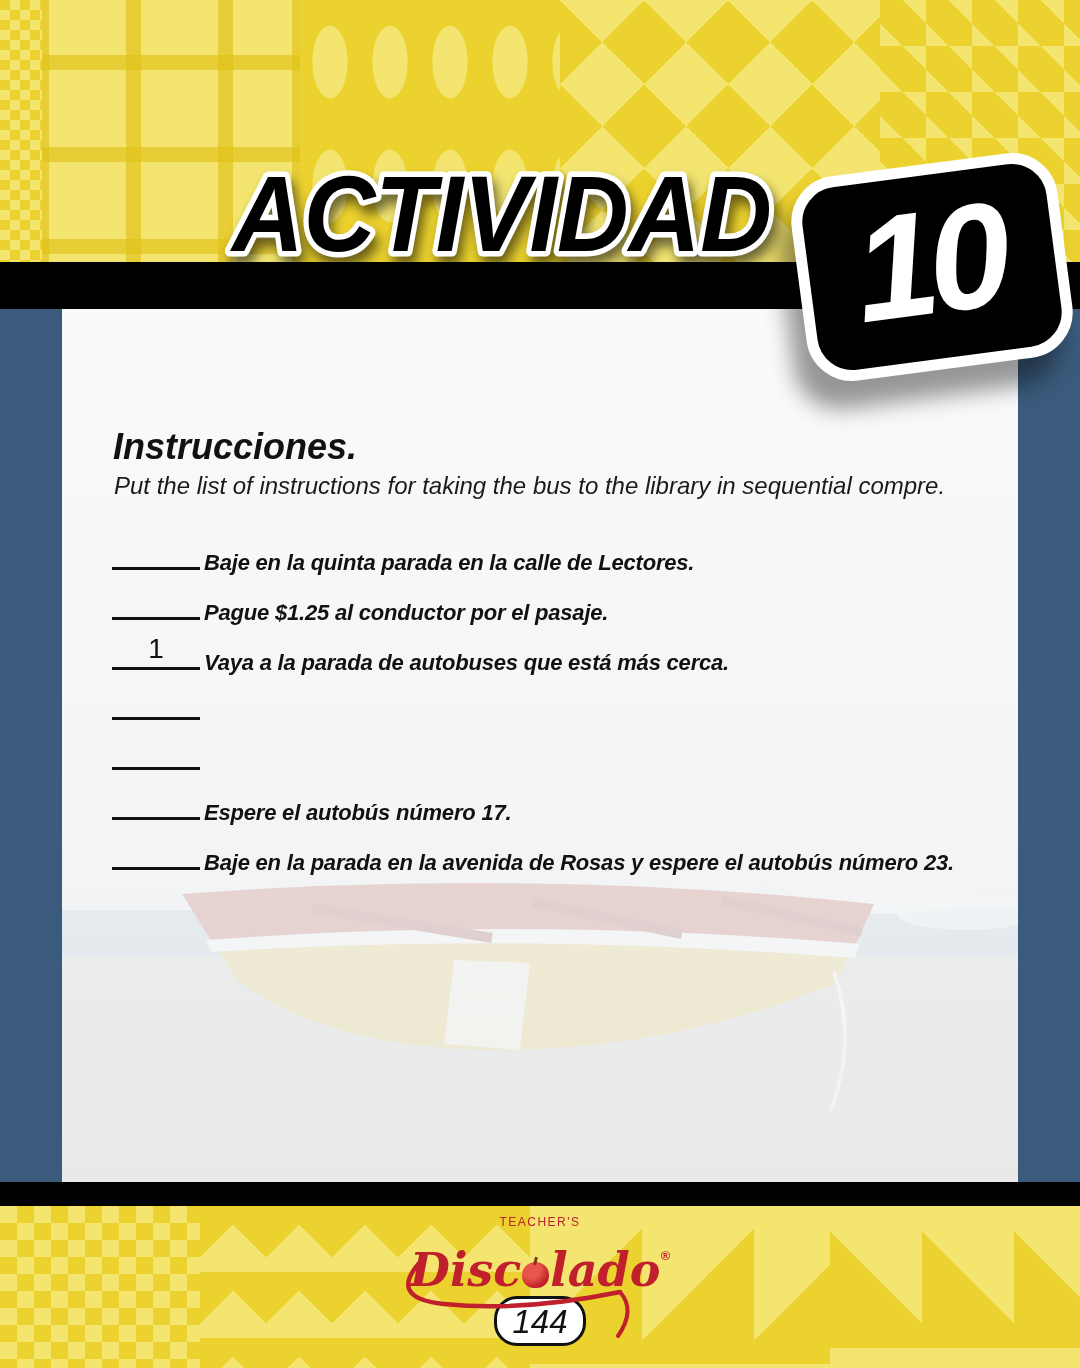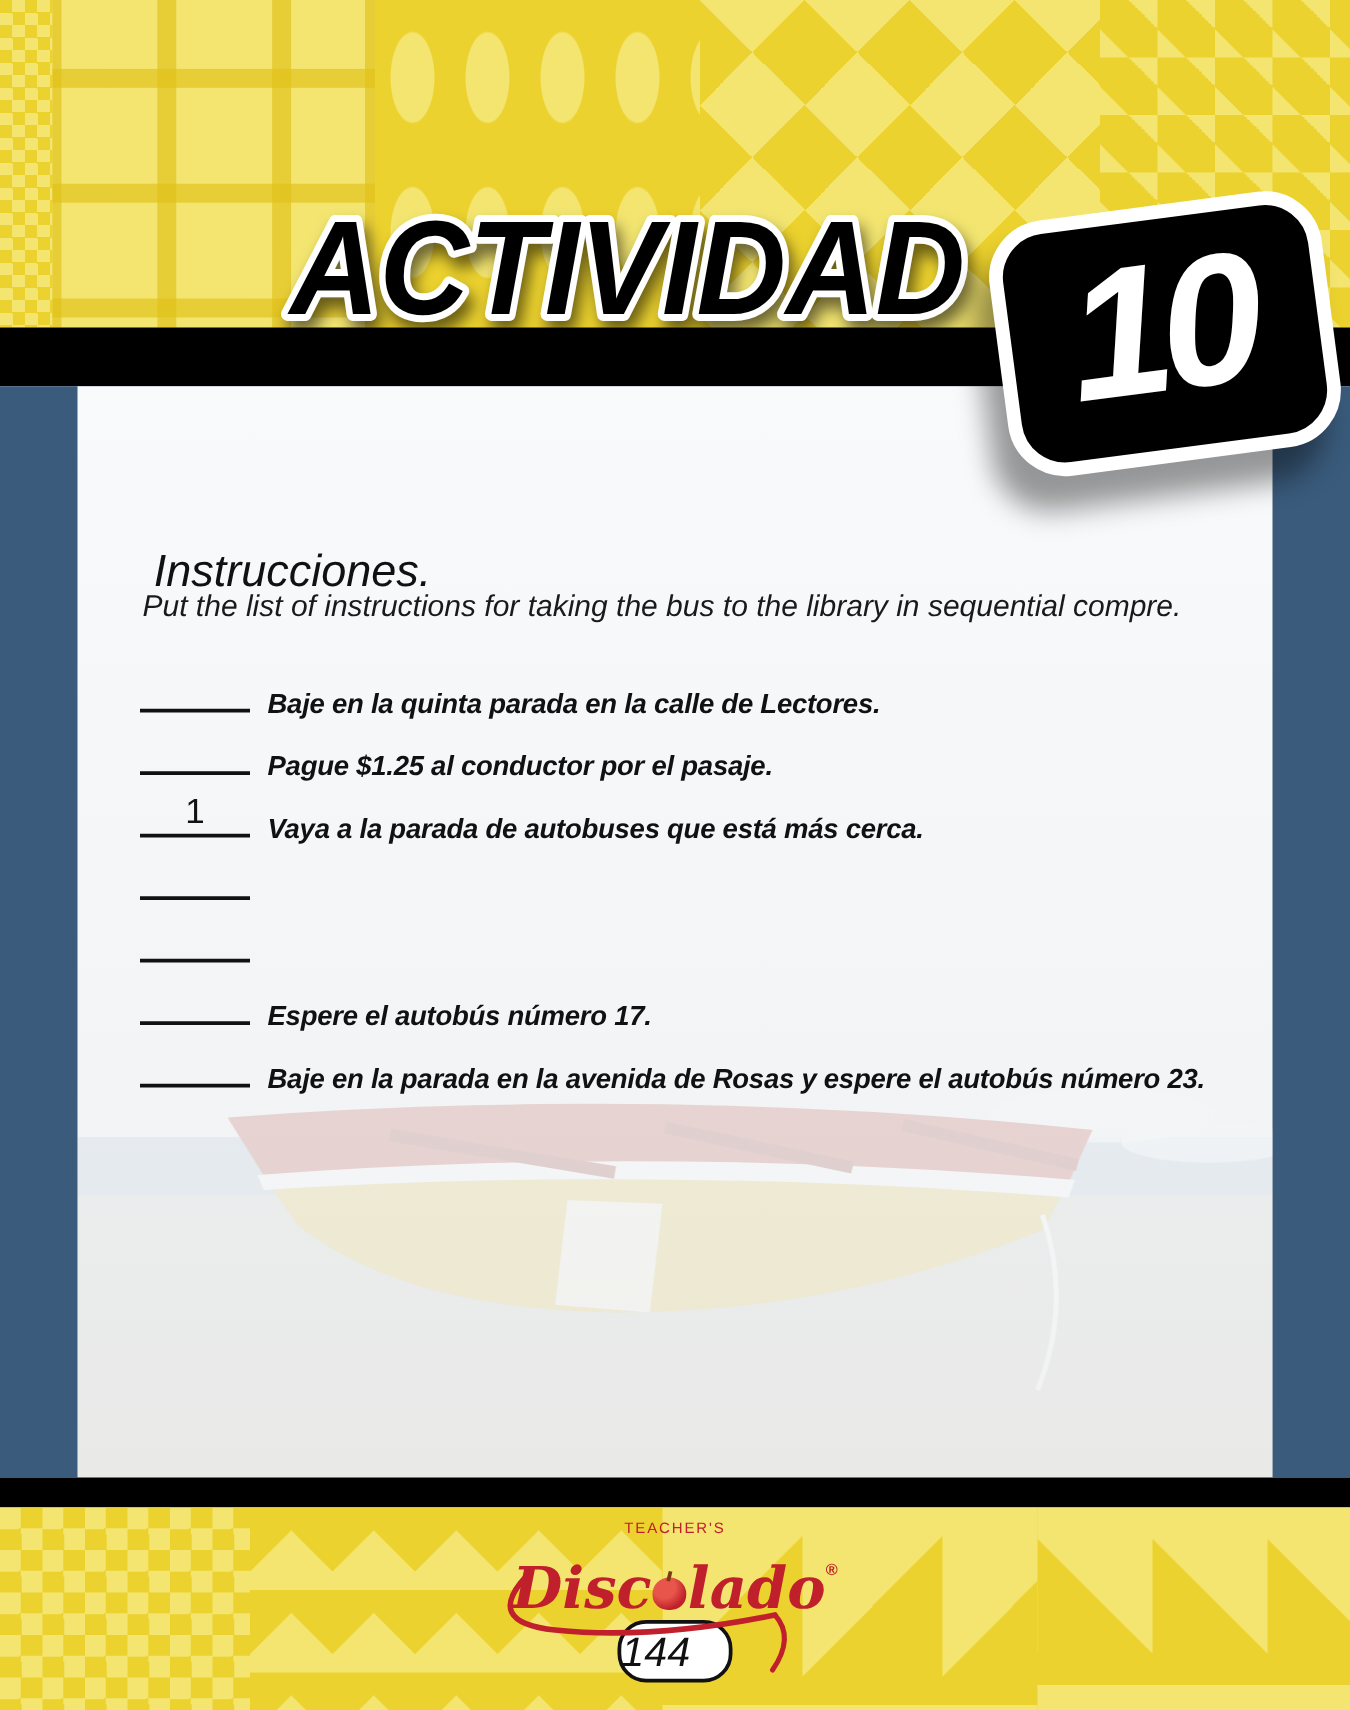--- a/index.html
+++ b/index.html
@@ -52,49 +52,49 @@
 
   
   .badge{position:absolute;left:798px;top:164px;width:246px;height:184px;background:#000;
          border:11px solid #fff;border-radius:46px;transform:rotate(-7.5deg);z-index:6;
          box-shadow:-16px 26px 22px rgba(0,0,0,.40);
          display:flex;align-items:center;justify-content:center;}
   .badge span{color:#fff;font-weight:bold;font-style:italic;font-size:148px;letter-spacing:-9px;
               line-height:1;padding:0 6px 10px 0;}
 
   
-  .ws-title{position:absolute;left:51px;top:118px;margin:10px;font-size:36px;line-height:40px;
-            font-weight:normal;font-style:italic;color:var(--ink);}
+  .ws-title{position:absolute;left:51px;top:118px;margin:0;font-size:36px;line-height:40px;
+            font-weight:bold;font-style:italic;color:var(--ink);}
   .ws-instructions{position:absolute;left:52px;top:162px;margin:0;width:880px;
             font-size:24px;line-height:30px;font-style:italic;color:#1a1a1a;}
   .list{position:absolute;left:50px;top:224px;width:880px;}
   .row{display:flex;align-items:baseline;height:50px;white-space:nowrap;}
   .blank{display:inline-block;width:88px;height:34px;border-bottom:3.5px solid var(--ink);position:relative;flex:0 0 auto;}
   .answer{position:absolute;left:0;right:0;bottom:4px;text-align:center;
           font-size:28px;font-weight:400;font-style:normal;color:var(--ink);line-height:1;}
-  .item-text{margin-left:14px;font-size:22px;font-weight:bold;font-style:italic;
+  .item-text{margin-left:4px;font-size:22px;font-weight:bold;font-style:italic;
              letter-spacing:-0.2px;color:var(--ink);}
 
   
   .footer{position:absolute;left:0;top:1212px;width:1080px;z-index:3;text-align:center;}
   .brand-top{font-size:12px;font-weight:normal;letter-spacing:1.5px;color:var(--red);line-height:20px;}
   .brand-script{position:relative;display:inline-block;margin-top:0;
                 font-family:"DejaVu Serif",serif;font-style:italic;font-weight:bold;
                 font-size:46px;line-height:48px;color:var(--red);}
   .brand-script .seg{position:relative;z-index:2;}
   .apple{display:inline-block;width:27px;height:26px;border-radius:50% 50% 46% 46%;
          background:radial-gradient(circle at 35% 30%, #e8554a 0 35%, var(--red) 70%);
          vertical-align:-2px;margin:0 1px;position:relative;z-index:2;}
   .apple::before{content:"";position:absolute;left:12px;top:-5px;width:3px;height:8px;
                  background:#7a3b12;transform:rotate(14deg);}
   .reg{font-family:"Liberation Sans",sans-serif;font-size:13px;font-weight:bold;
        vertical-align:26px;letter-spacing:0;}
   .swash{position:absolute;left:-18px;top:26px;width:270px;height:60px;z-index:1;overflow:visible;}
   .pill{position:relative;margin:2px auto 0 auto;width:86px;height:44px;background:#fff;
-        border:3.5px solid var(--ink);border-radius:23px;display:flex;align-items:center;justify-content:flex-start;}
+        border:3.5px solid var(--ink);border-radius:23px;display:flex;align-items:center;justify-content:center;}
   .pill span{font-size:33px;font-style:italic;font-weight:500;color:var(--ink);line-height:1;}
 </style>
 </head>
 <body>
 
 <div class="page">
 
   <div class="band-top">
     <div class="tile pat-checker" style="left:0;width:42px;"></div>
     <div class="tile pat-plaid" style="left:42px;width:258px;"></div>

